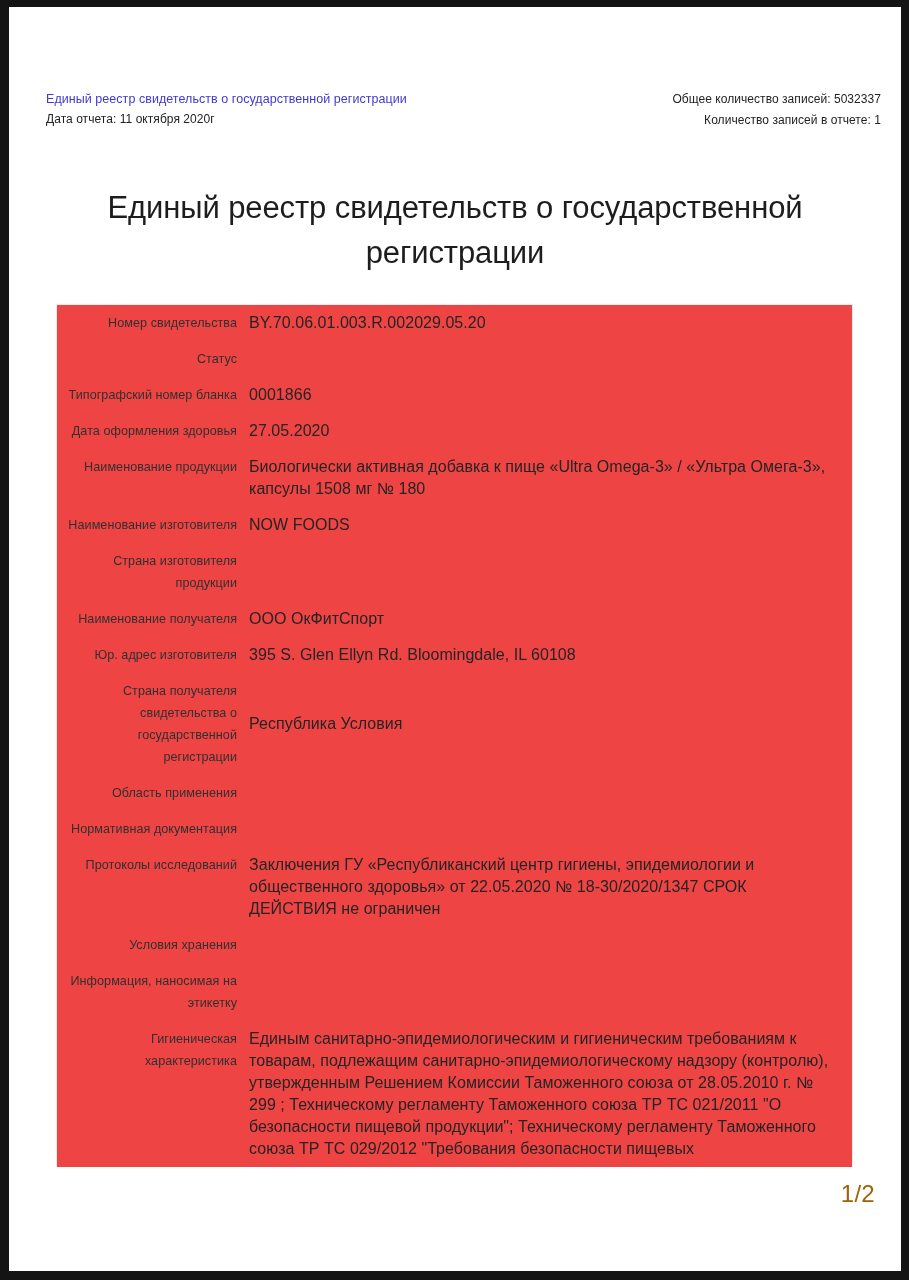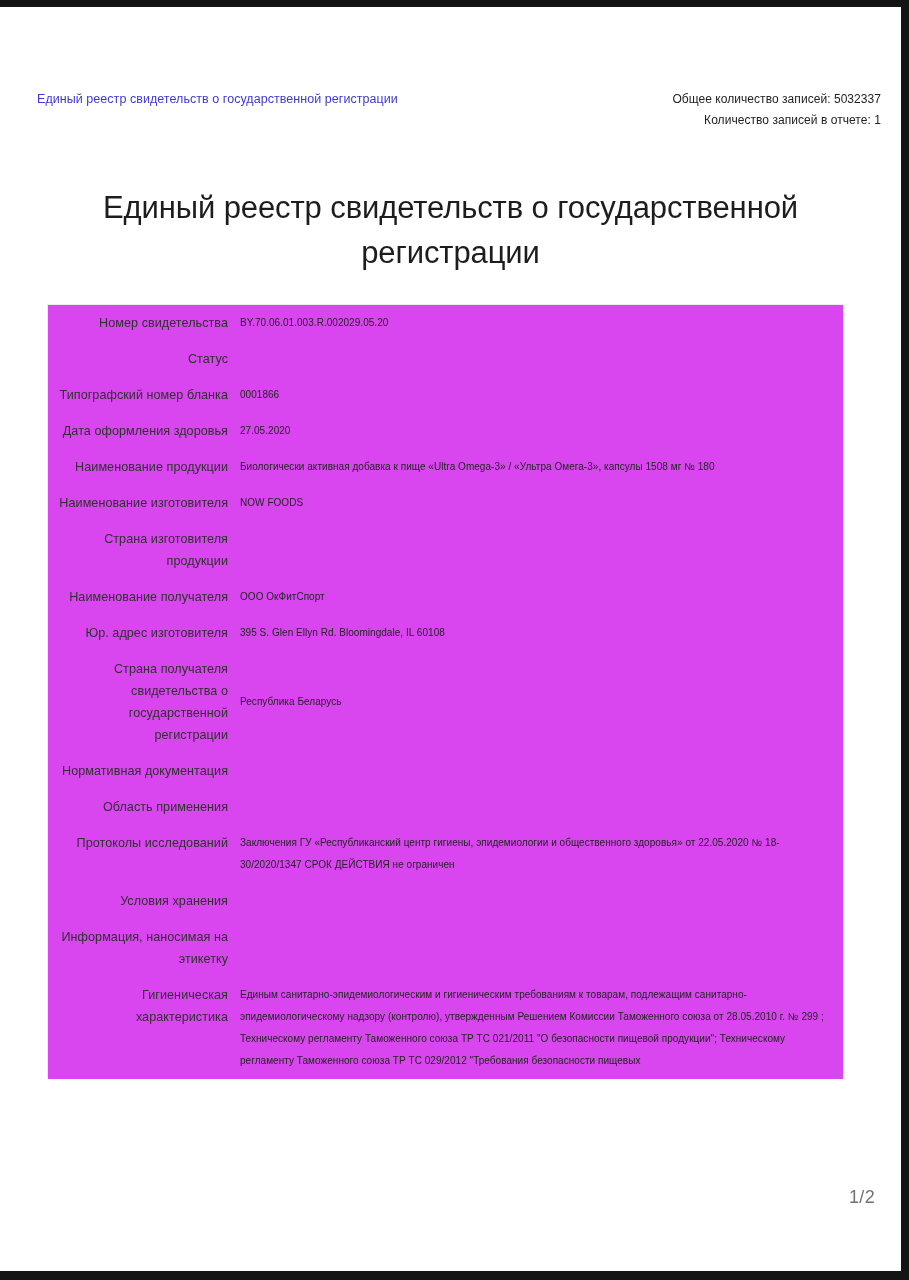--- a/index.html
+++ b/index.html
@@ -13,21 +13,21 @@
     overflow: hidden;
     font-family: "Liberation Sans", "DejaVu Sans", sans-serif;
   }
   .page-frame {
     position: absolute;
     left: 0; top: 0;
     width: 909px;
     height: 1280px;
     background: #141414;
     box-sizing: border-box;
-    padding: 7px 8px 9px 0;
+    padding: 7px 8px 9px 9px;
   }
   .page {
     width: 100%;
     height: 100%;
     background: #ffffff;
     box-sizing: border-box;
     position: relative;
     overflow: hidden;
   }
 
@@ -77,21 +77,21 @@
 
   
   .cert-table {
     position: absolute;
     left: 47px;
     top: 297px;
     width: 797px;
     border: 1px solid #ededed;
     border-bottom: none;
     box-sizing: border-box;
-    background: #d946ef;
+    background: #ef4444;
   }
   .cert-row {
     display: flex;
     align-items: flex-start;
     box-sizing: border-box;
   }
   .cert-label {
     width: 192px;
     min-width: 192px;
     box-sizing: border-box;
@@ -99,48 +99,49 @@
     text-align: right;
     font-size: 12.6px;
     line-height: 22px;
     color: #303030;
     letter-spacing: 0.05px;
   }
   .cert-value {
     flex: 1;
     box-sizing: border-box;
     padding: 7px 14px 7px 0;
-    font-size: 10px;
+    font-size: 16px;
     line-height: 22px;
     color: #242424;
     letter-spacing: 0.04px;
     min-height: 22px;
     align-self: center;
   }
   .cert-value.empty { min-height: 18px; }
 
   
   .page-number {
     position: absolute;
     right: 26px;
     bottom: 63px;
-    font-size: 18px;
-    color: #737373;
+    font-size: 24px;
+    color: #a16207;
     letter-spacing: 0.3px;
   }
 </style>
 </head>
 <body>
 
 <div class="page-frame">
   <div class="page">
 
     <div class="report-header">
       <div class="hdr-left">
         <a class="reg-link" href="#">Единый реестр свидетельств о государственной регистрации</a>
+        <span class="hdr-text">Дата отчета: 11 октября 2020г</span>
       </div>
       <div class="hdr-right">
         <span class="hdr-text">Общее количество записей: 5032337</span>
         <span class="hdr-text">Количество записей в отчете: 1</span>
       </div>
     </div>
 
     <h1 class="doc-title">Единый реестр свидетельств о государственной регистрации</h1>
 
     <div class="cert-table">
@@ -174,28 +175,28 @@
         <div class="cert-row">
           <div class="cert-label">Наименование получателя</div>
           <div class="cert-value">ООО ОкФитСпорт</div>
         </div>
         <div class="cert-row">
           <div class="cert-label">Юр. адрес изготовителя</div>
           <div class="cert-value">395 S. Glen Ellyn Rd. Bloomingdale, IL 60108</div>
         </div>
         <div class="cert-row">
           <div class="cert-label">Страна получателя свидетельства о государственной регистрации</div>
-          <div class="cert-value">Республика Беларусь</div>
+          <div class="cert-value">Республика Условия</div>
+        </div>
+        <div class="cert-row">
+          <div class="cert-label">Область применения</div>
+          <div class="cert-value empty"></div>
         </div>
         <div class="cert-row">
           <div class="cert-label">Нормативная документация</div>
-          <div class="cert-value empty"></div>
-        </div>
-        <div class="cert-row">
-          <div class="cert-label">Область применения</div>
           <div class="cert-value empty"></div>
         </div>
         <div class="cert-row">
           <div class="cert-label">Протоколы исследований</div>
           <div class="cert-value">Заключения ГУ «Республиканский центр гигиены, эпидемиологии и общественного здоровья» от 22.05.2020 № 18-30/2020/1347 СРОК ДЕЙСТВИЯ не ограничен</div>
         </div>
         <div class="cert-row">
           <div class="cert-label">Условия хранения</div>
           <div class="cert-value empty"></div>
         </div>

